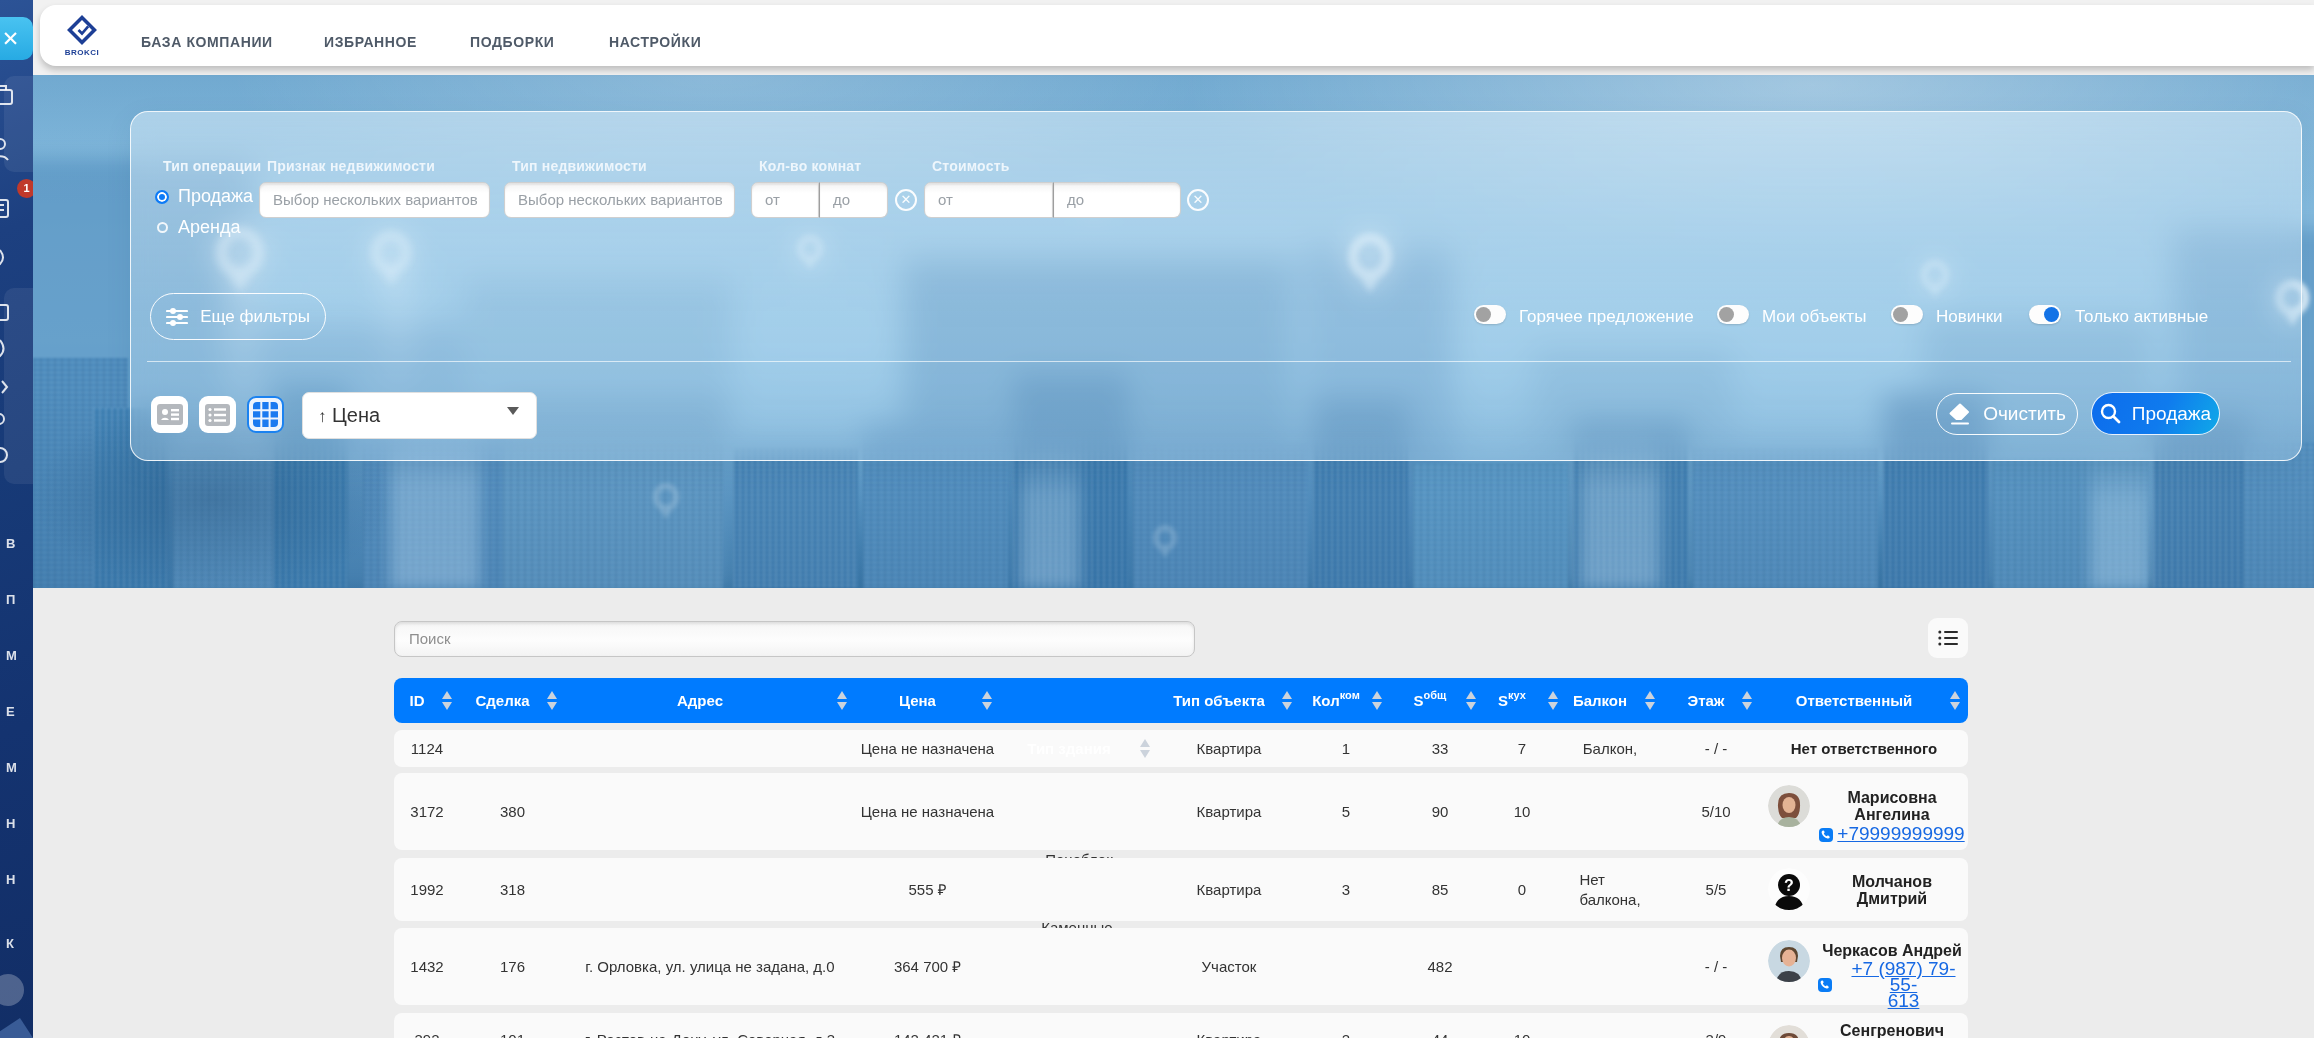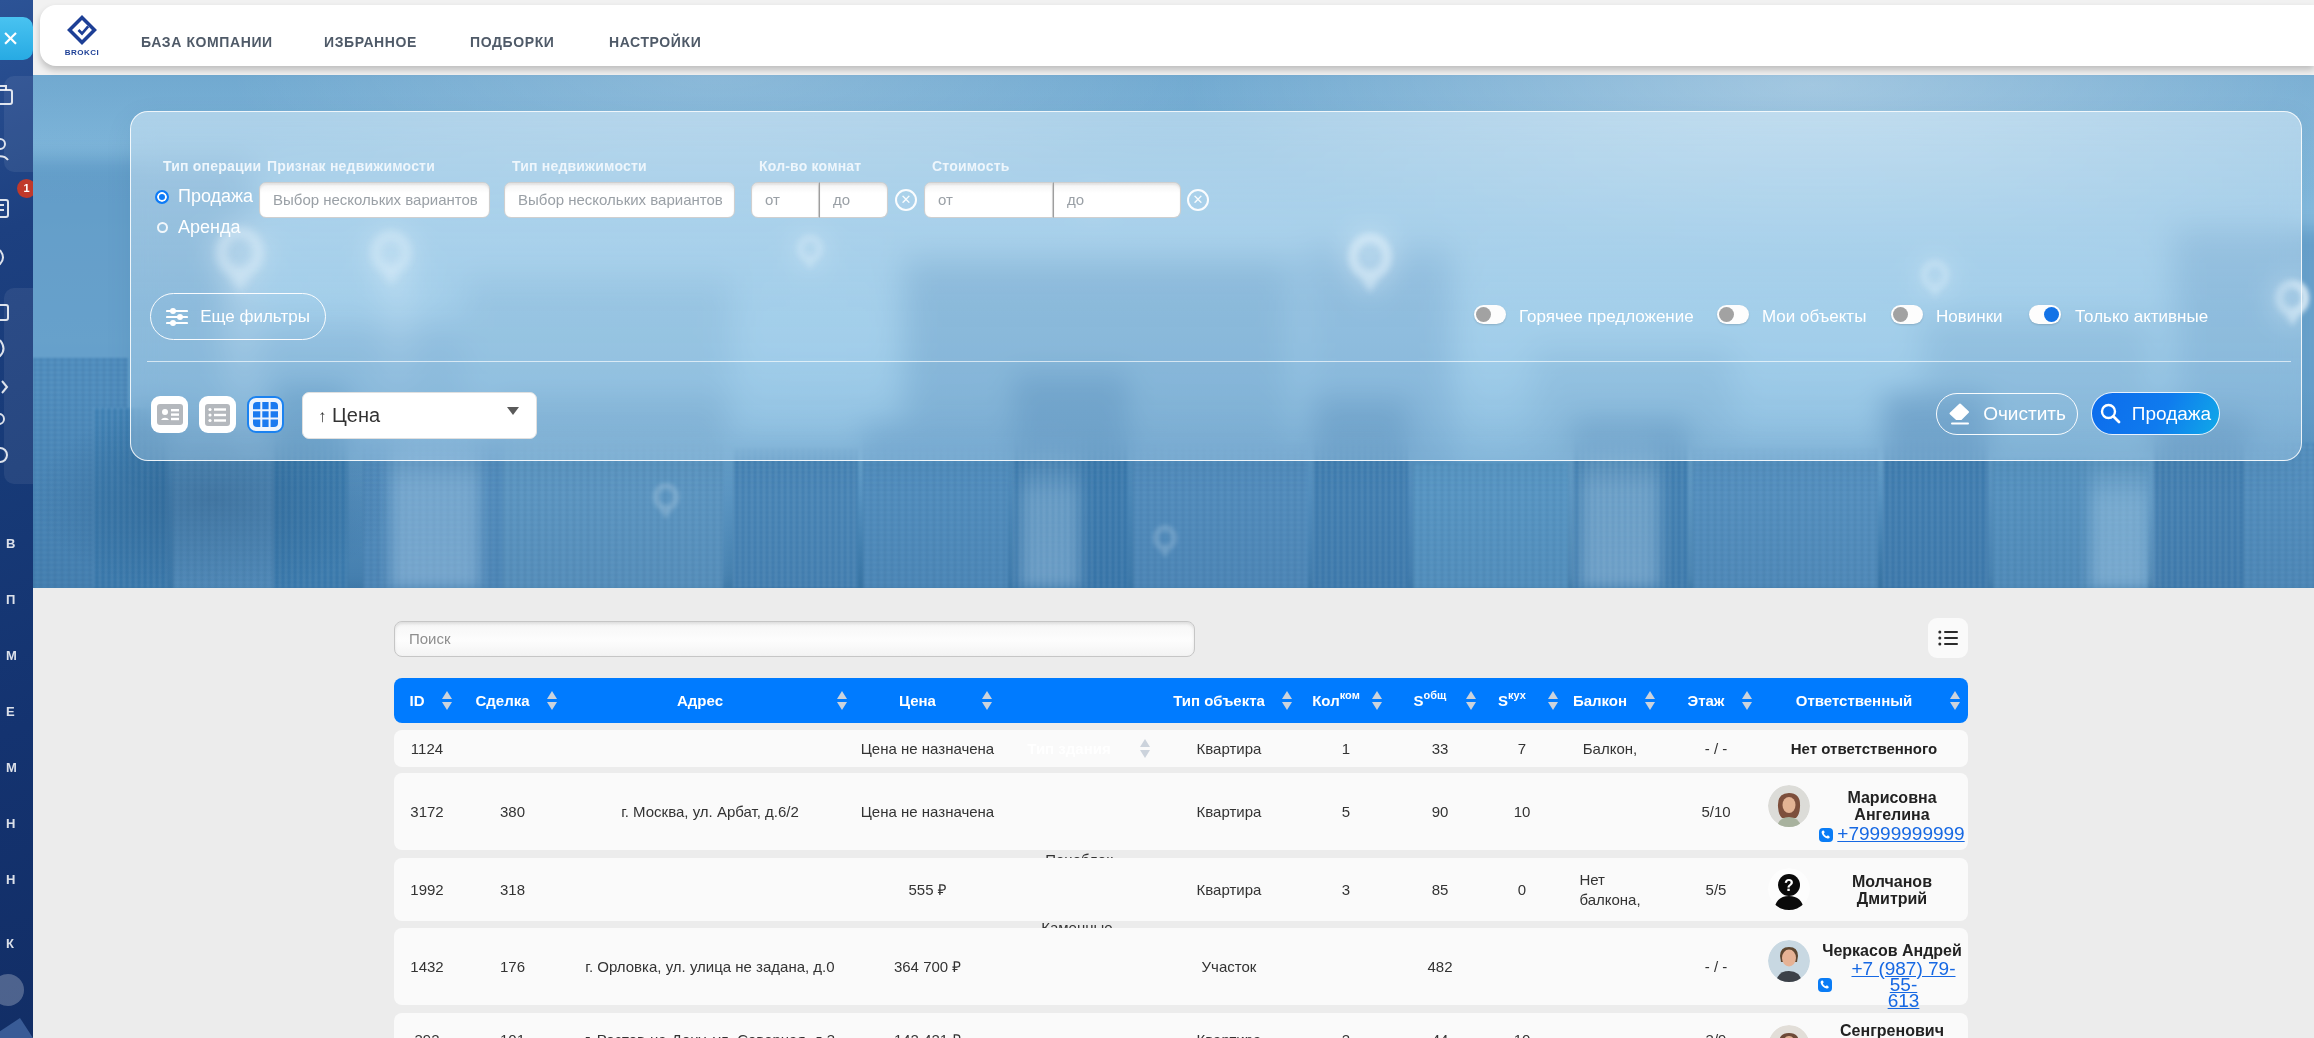--- a/index.html
+++ b/index.html
@@ -460,21 +460,20 @@
   <div class="cell c7">1</div>
   <div class="cell c8">33</div>
   <div class="cell c9">7</div>
   <div class="cell c10">Балкон,</div>
   <div class="cell c11">- / -</div>
   <div class="cell c12" style="font-weight:bold;color:#222;">Нет ответственного</div>
 </div>
 <div class="row" style="top:773px;height:77px;">
   <div class="cell c1">3172</div>
   <div class="cell c2">380</div>
-  <div class="cell c3">г. Москва, ул. Арбат, д.6/2</div>
   <div class="cell c4">Цена не назначена</div>
   <div class="cell c5">Пеноблок</div>
   <div class="cell c6">Квартира</div>
   <div class="cell c7">5</div>
   <div class="cell c8">90</div>
   <div class="cell c9">10</div>
   <div class="cell c11">5/10</div>
   <div class="resp">
     <div class="avatar" style="top:12px;">
       <svg width="42" height="42" viewBox="0 0 42 42">

